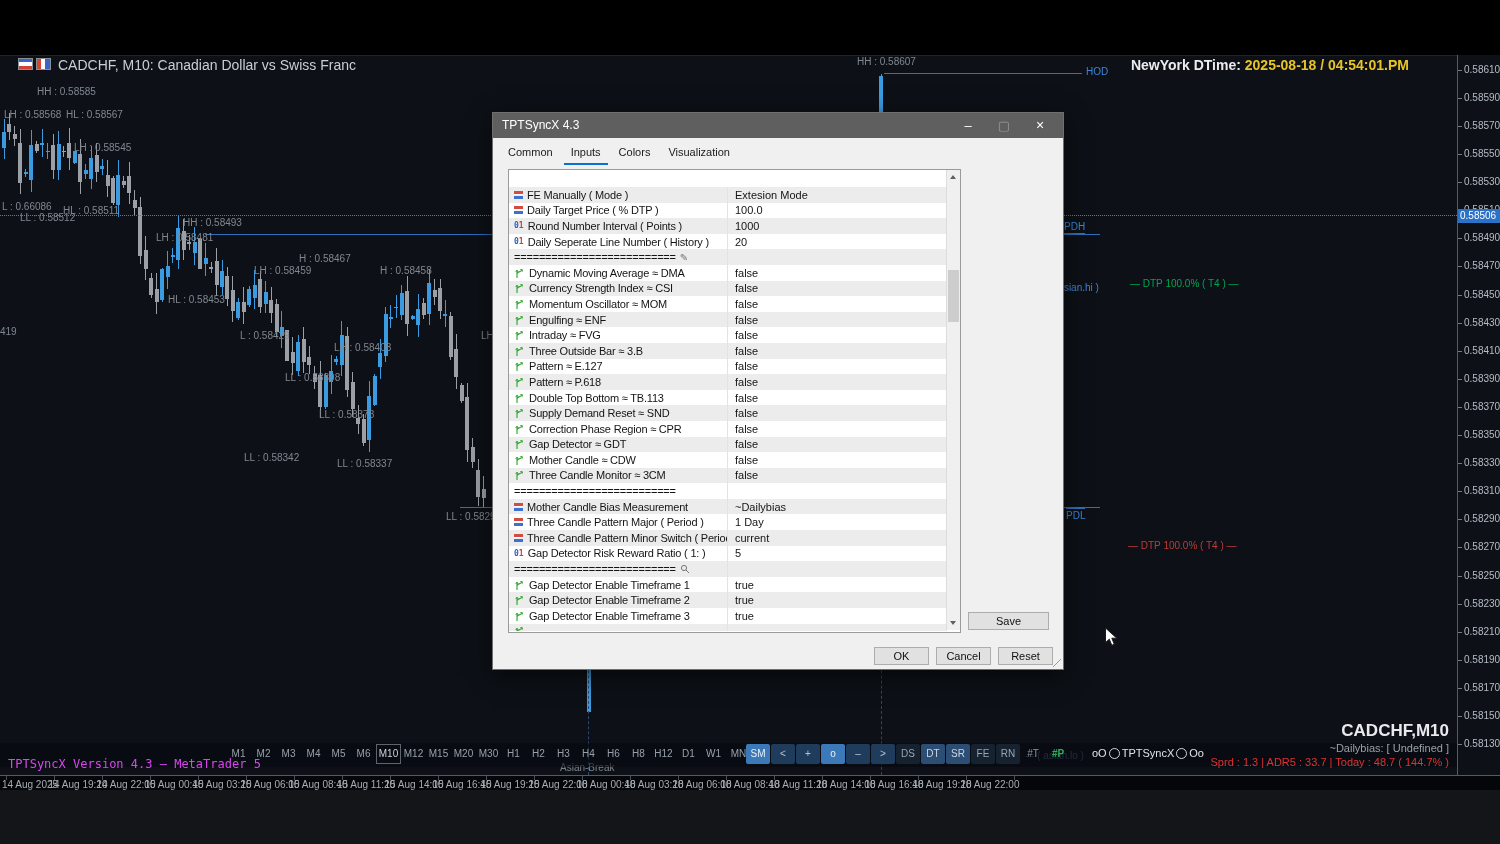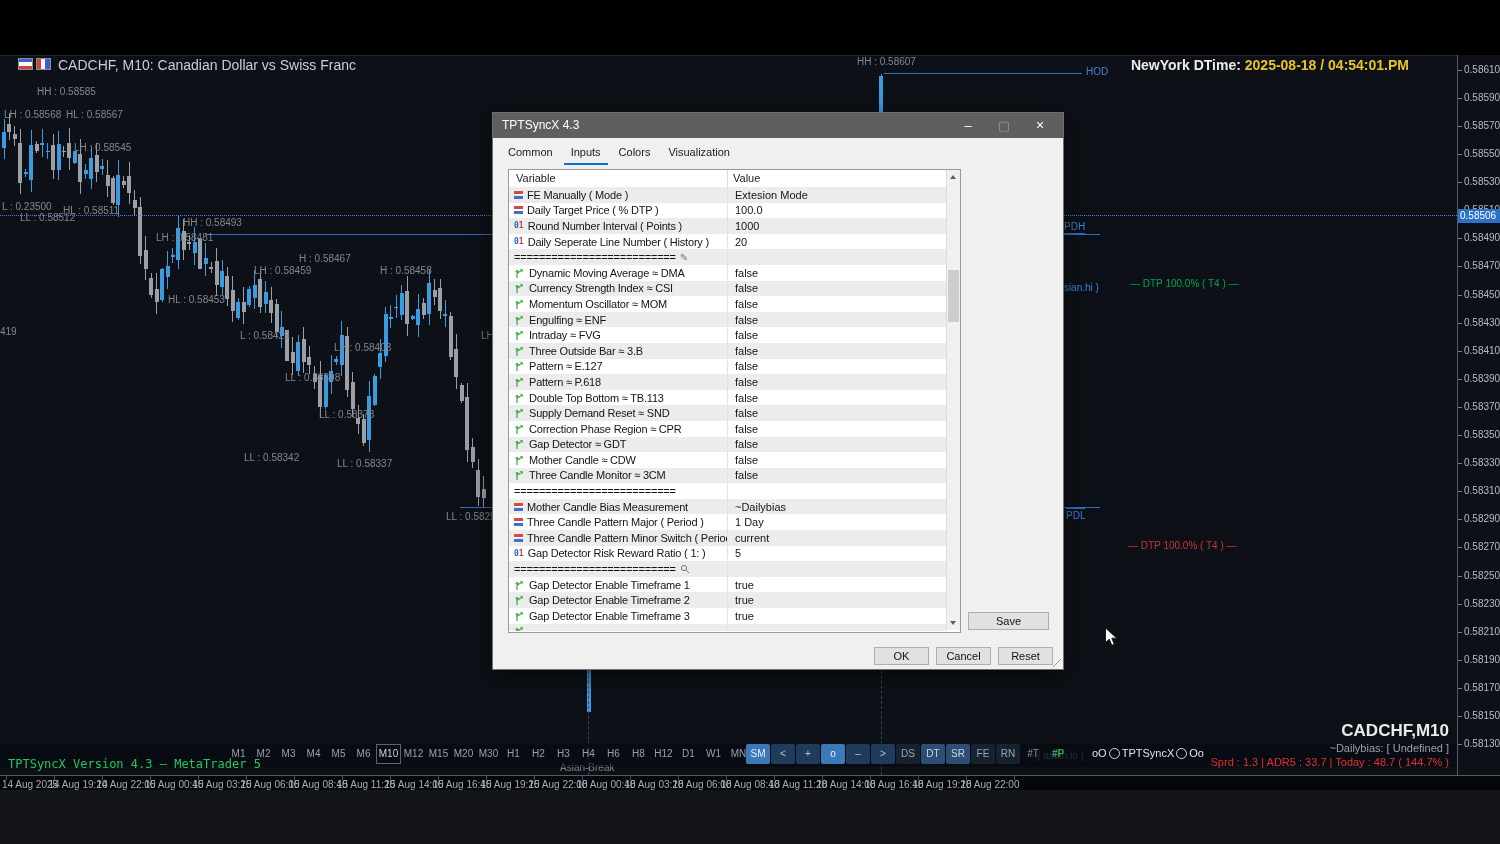--- a/index.html
+++ b/index.html
@@ -51,21 +51,21 @@
   .tool{width:24px;height:20px;line-height:20px;text-align:center;font-size:10px;border-radius:2px;color:#a9b3bd;}
   .tool.primary{background:#3b79b8;color:#eaf1f8;}
   .tool.dark{background:#203c5c;color:#b9c4cf;}
   .tool.mid{background:#2c4e74;color:#cdd6df;}
   .tool.dim{background:#16222f;color:#9aa5b0;}
   .tool.plain{color:#8d949c;}
   .tool.green{color:#2fae5a;font-weight:bold;}
   #brand{position:absolute;left:1092px;top:747px;font-size:11px;color:#dfe3e7;display:flex;align-items:center;gap:2px;}
   .ring{display:inline-block;width:9px;height:9px;border:1px solid #cfd6dd;border-radius:50%;}
   #statusbar{position:absolute;left:8px;top:757px;font-family:"DejaVu Sans Mono",monospace;
-             font-size:12px;color:#22c55e;}
+             font-size:12px;color:#d946ef;}
   
   #brblock{position:absolute;right:51px;top:721px;text-align:right;}
   #br-symbol{font-size:17px;font-weight:bold;color:#e8eaed;}
   #br-bias{font-size:11px;color:#9aa0a6;margin-top:1px;}
   #br-stats{font-size:11px;color:#e03131;margin-top:2px;}
   
   #dialog{position:absolute;left:492px;top:112px;width:570px;height:556px;background:#f0f0f0;
           border:1px solid #6f6f6f;box-shadow:0 6px 22px rgba(0,0,0,.65);z-index:10;}
   #dlg-title{position:absolute;left:0;top:0;width:100%;height:25px;background:#5f5f5f;}
   #dlg-title .t{position:absolute;left:9px;top:5px;font-size:12px;color:#fff;}
@@ -307,21 +307,21 @@
       <div class="ln-sol" style="left: 205px; top: 234px; width: 895px;"></div>
       <div class="ln-sol" style="left: 460px; top: 507px; width: 640px;"></div>
       <div class="ln-dashv" style="left: 588px; top: 645px; height: 130px;"></div>
       <div class="ln-dashv" style="left: 881px; top: 645px; height: 130px;"></div>
     </div>
   <div id="labels">
       <div class="swl" style="left: 37px; top: 86px;">HH : 0.58585</div>
       <div class="swl" style="left: 4px; top: 109px;">LH : 0.58568</div>
       <div class="swl" style="left: 30px; top: 109px; margin-left: 36px;">HL : 0.58567</div>
       <div class="swl" style="left: 74px; top: 142px;">LH : 0.58545</div>
-      <div class="swl" style="left: 2px; top: 201px;">L : 0.23500</div>
+      <div class="swl" style="left: 2px; top: 201px;">L : 0.66086</div>
       <div class="swl" style="left: 63px; top: 205px;">HL : 0.58511</div>
       <div class="swl" style="left: 20px; top: 212px;">LL : 0.58512</div>
       <div class="swl" style="left: 183px; top: 217px;">HH : 0.58493</div>
       <div class="swl" style="left: 156px; top: 232px;">LH : 0.58481</div>
       <div class="swl" style="left: 299px; top: 253px;">H : 0.58467</div>
       <div class="swl" style="left: 254px; top: 265px;">LH : 0.58459</div>
       <div class="swl" style="left: 380px; top: 265px;">H : 0.58458</div>
       <div class="swl" style="left: 168px; top: 294px;">HL : 0.58453</div>
       <div class="swl" style="left: 240px; top: 330px;">L : 0.58429</div>
       <div class="swl" style="left: 0px; top: 326px;">419</div>
@@ -489,25 +489,20 @@
       <span class="cap" id="cap-max">▢</span>
       <span class="cap" id="cap-close">×</span>
     </div>
     <div id="tabs">
         <div class="tab">Common</div>
         <div class="tab active">Inputs</div>
         <div class="tab">Colors</div>
         <div class="tab">Visualization</div>
       </div>
     <div id="table">
-      <div id="thead">
-        <span class="h1">Variable</span>
-        <span class="h2">Value</span>
-        <span class="hd"></span>
-      </div>
       <div id="rows">
           <div class="trow">
             <div class="tc1">
               <span class="ri ri-enum">
                 <i></i>
                 <i></i>
               </span>
               <span class="rn">FE Manually ( Mode )</span>
             </div>
             <div class="tc2">Extesion Mode</div>

